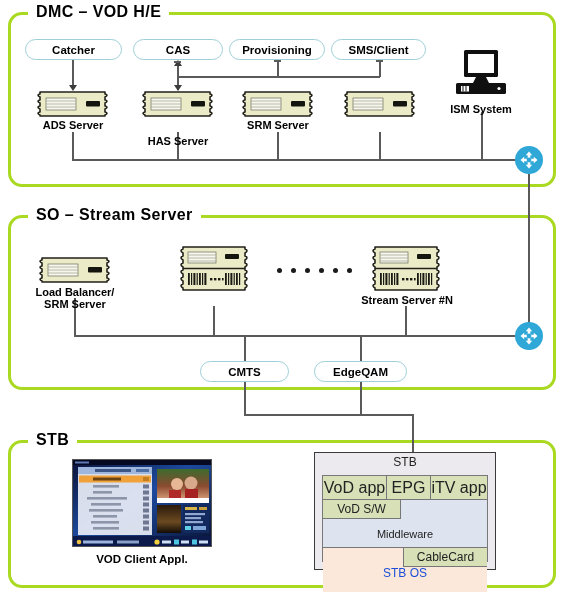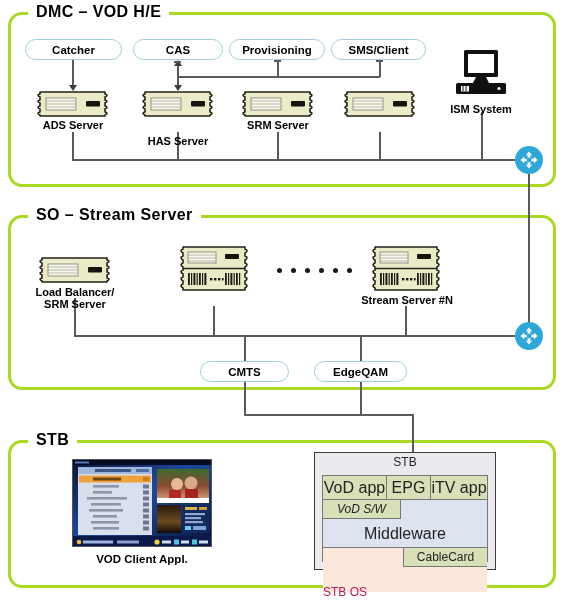--- a/index.html
+++ b/index.html
@@ -152,39 +152,39 @@
   }
   .appcell:last-child{border-right:none;}
   .mwrow{
     position:relative;
     height:48px;
     background:#dde3ef;
     border-bottom:1px solid #777;
     box-sizing:border-box;
     display:flex;align-items:center;justify-content:center;
   }
-  .mwlabel{font-size:16px;color:#222;position:relative;top:7px;margin-top:6px;}
+  .mwlabel{font-size:11px;color:#222;position:relative;top:7px;margin-top:6px;}
   .vodsw{
     position:absolute;left:0;top:0;
     width:78px;height:19px;
     background:#d8e0b8;
     border-right:1px solid #777;
     border-bottom:1px solid #777;
     box-sizing:border-box;
     display:flex;align-items:center;justify-content:center;
-    font-size:12px;color:#222;font-style:italic;
+    font-size:12px;color:#222;
   }
   .osrow{
     position:relative;
     height:44px;
     background:#fbe8da;
     box-sizing:border-box;
-    display:flex;align-items:center;justify-content:flex-start;
-  }
-  .oslabel{font-size:12px;color:#be185d;position:relative;top:22px;}
+    display:flex;align-items:center;justify-content:center;
+  }
+  .oslabel{font-size:12px;color:#1d4ed8;position:relative;top:3px;}
   .cablecard{
     position:absolute;right:0;top:0;
     width:84px;height:19px;
     background:#d8e0b8;
     border-left:1px solid #777;
     border-bottom:1px solid #777;
     box-sizing:border-box;
     display:flex;align-items:center;justify-content:center;
     font-size:12px;color:#222;
   }

